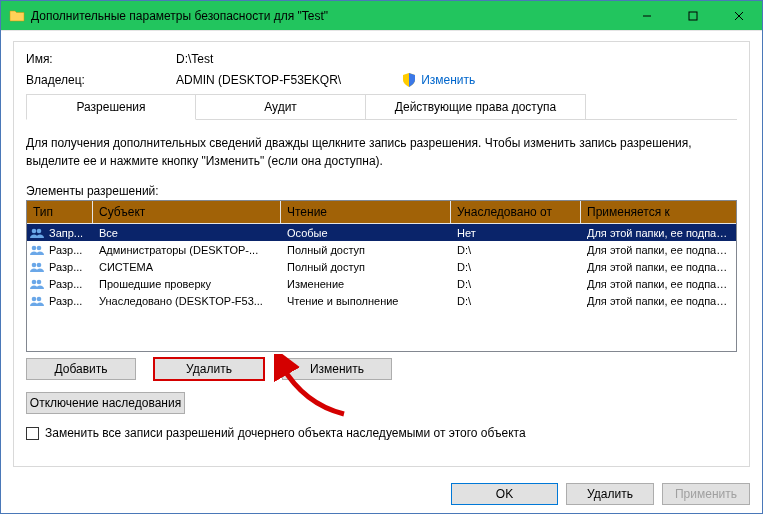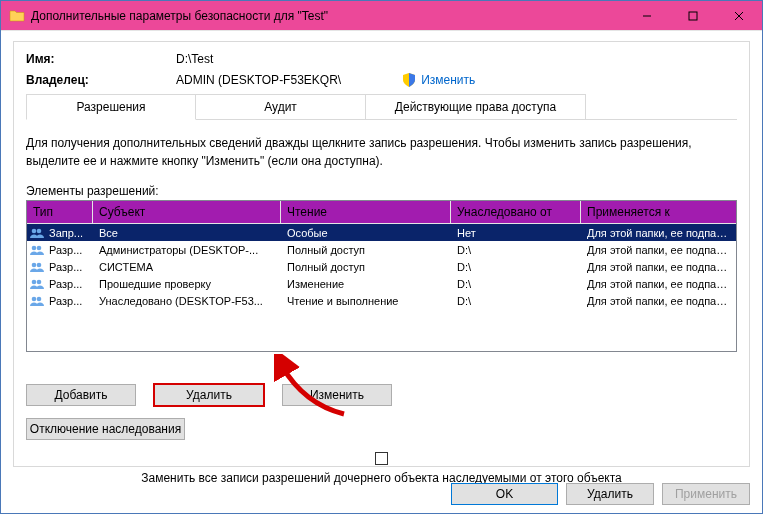--- a/index.html
+++ b/index.html
@@ -1,60 +1,60 @@
 <!DOCTYPE html>
 <html><head>
 <meta charset="utf-8">
 <style>
   * { box-sizing: border-box; }
   html, body { margin: 0; padding: 0; font-family: "Segoe UI", Tahoma, sans-serif; font-size: 12px; color: #000; background: #fff; }
   .window { width: 763px; height: 514px; border: 1px solid #4a78b8; position: relative; background:#fff; }
-  .titlebar { height: 30px; background: #ec4899; border-bottom: 1px solid #e5e5e5; display: flex; align-items: center; padding-left: 8px; }
+  .titlebar { height: 30px; background: #22c55e; border-bottom: 1px solid #e5e5e5; display: flex; align-items: center; padding-left: 8px; }
   .titlebar .ticon { width:16px; height:16px; margin-right:6px; }
   .titlebar .title-text { flex:1; color:#000; font-size:12px; }
   .winbtn { width:46px; height:30px; display:flex; align-items:center; justify-content:center; }
   .winbtn svg { stroke:#000; }
   .content { padding: 10px 12px 0 12px; }
   .inner-panel { border:1px solid #d9d9d9; padding:10px 12px 12px 12px; background:#fff; height: 426px; position:relative; }
   .info-row { display:flex; margin-bottom:6px; align-items:center; }
-  .info-label { width: 150px; font-weight: bold; }
+  .info-label { width: 150px; }
   .info-value { flex:1; }
   .change-link { color:#0066cc; margin-left:60px; display:flex; align-items:center; gap:4px; cursor:pointer; }
   .shield { width:16px; height:16px; display:inline-block; }
   .tabs { display:flex; margin-top:6px; position:relative; }
   .tab { border:1px solid #d9d9d9; padding:5px 0; text-align:center; background:#fff; position:relative; }
   .tab.active { border-bottom:1px solid #fff; z-index:2; }
   .tab.inactive { background:#fff; border-left:none; }
   .tab1 { width:170px; }
   .tab2 { width:170px; }
   .tab3 { width:220px; }
   .tab-underline { position:absolute; left:0; right:0; bottom:0; height:1px; background:#d9d9d9; z-index:1; }
   .help-text { margin-top:14px; line-height:1.5; }
   .section-label { margin-top:14px; margin-bottom:2px; }
   .table-wrap { border:1px solid #828790; }
-  .thead { display:flex; background:#a21caf; border-bottom:1px solid #e5e5e5; }
+  .thead { display:flex; background:#a16207; border-bottom:1px solid #e5e5e5; }
   .th { padding:4px 6px; font-weight:normal; border-right:1px solid #e5e5e5; position:relative; white-space:nowrap; overflow:hidden; text-overflow:ellipsis; }
   .th:last-child { border-right:none; }
   .col-type   { width:66px;  }
   .col-subject{ width:188px; }
   .col-access { width:170px; }
   .col-inherit{ width:130px; }
   .col-apply  { flex:1; min-width:0; }
   .tbody { }
   .tr { display:flex; align-items:center; height:17px; }
   .tr.selected { background:#0a246a; color:#fff; }
   .td { padding:0 6px; white-space:nowrap; overflow:hidden; text-overflow:ellipsis; font-size:11px; }
   .td.col-type { display:flex; align-items:center; gap:4px; padding-left:2px; }
   .tbody-pad { height:42px; }
-  .btn-row { margin-top:32px; display:flex; gap:18px; }
+  .btn-row { margin-top:6px; display:flex; gap:18px; }
   .btn { background:#e1e1e1; border:1px solid #adadad; padding:3px 0; text-align:center; cursor:default; font-size:12px;}
   .btn.highlight { outline:2px solid #d40000; outline-offset:-1px; }
   .w110 { width:110px; }
   .w180 { width:159px; }
-  .checkbox-row { display:flex; align-items:center; gap:6px; margin-top:12px;flex-direction:column; }
+  .checkbox-row { display:flex; align-items:center; gap:6px; margin-top:12px; }
   .checkbox-box { width:13px; height:13px; border:1px solid #333; background:#fff; }
   .bottom-buttons { position:absolute; right:12px; bottom:8px; display:flex; gap:8px; }
   .btn.disabled { color:#a0a0a0; }
   .btn.default { border:1px solid #0078d7; }
   .group-icon { width:16px; height:12px; flex-shrink:0; }
   .arrow-svg { position:absolute; left:260px; top:312px; pointer-events:none; }
 </style>
 </head>
 <body>
 

